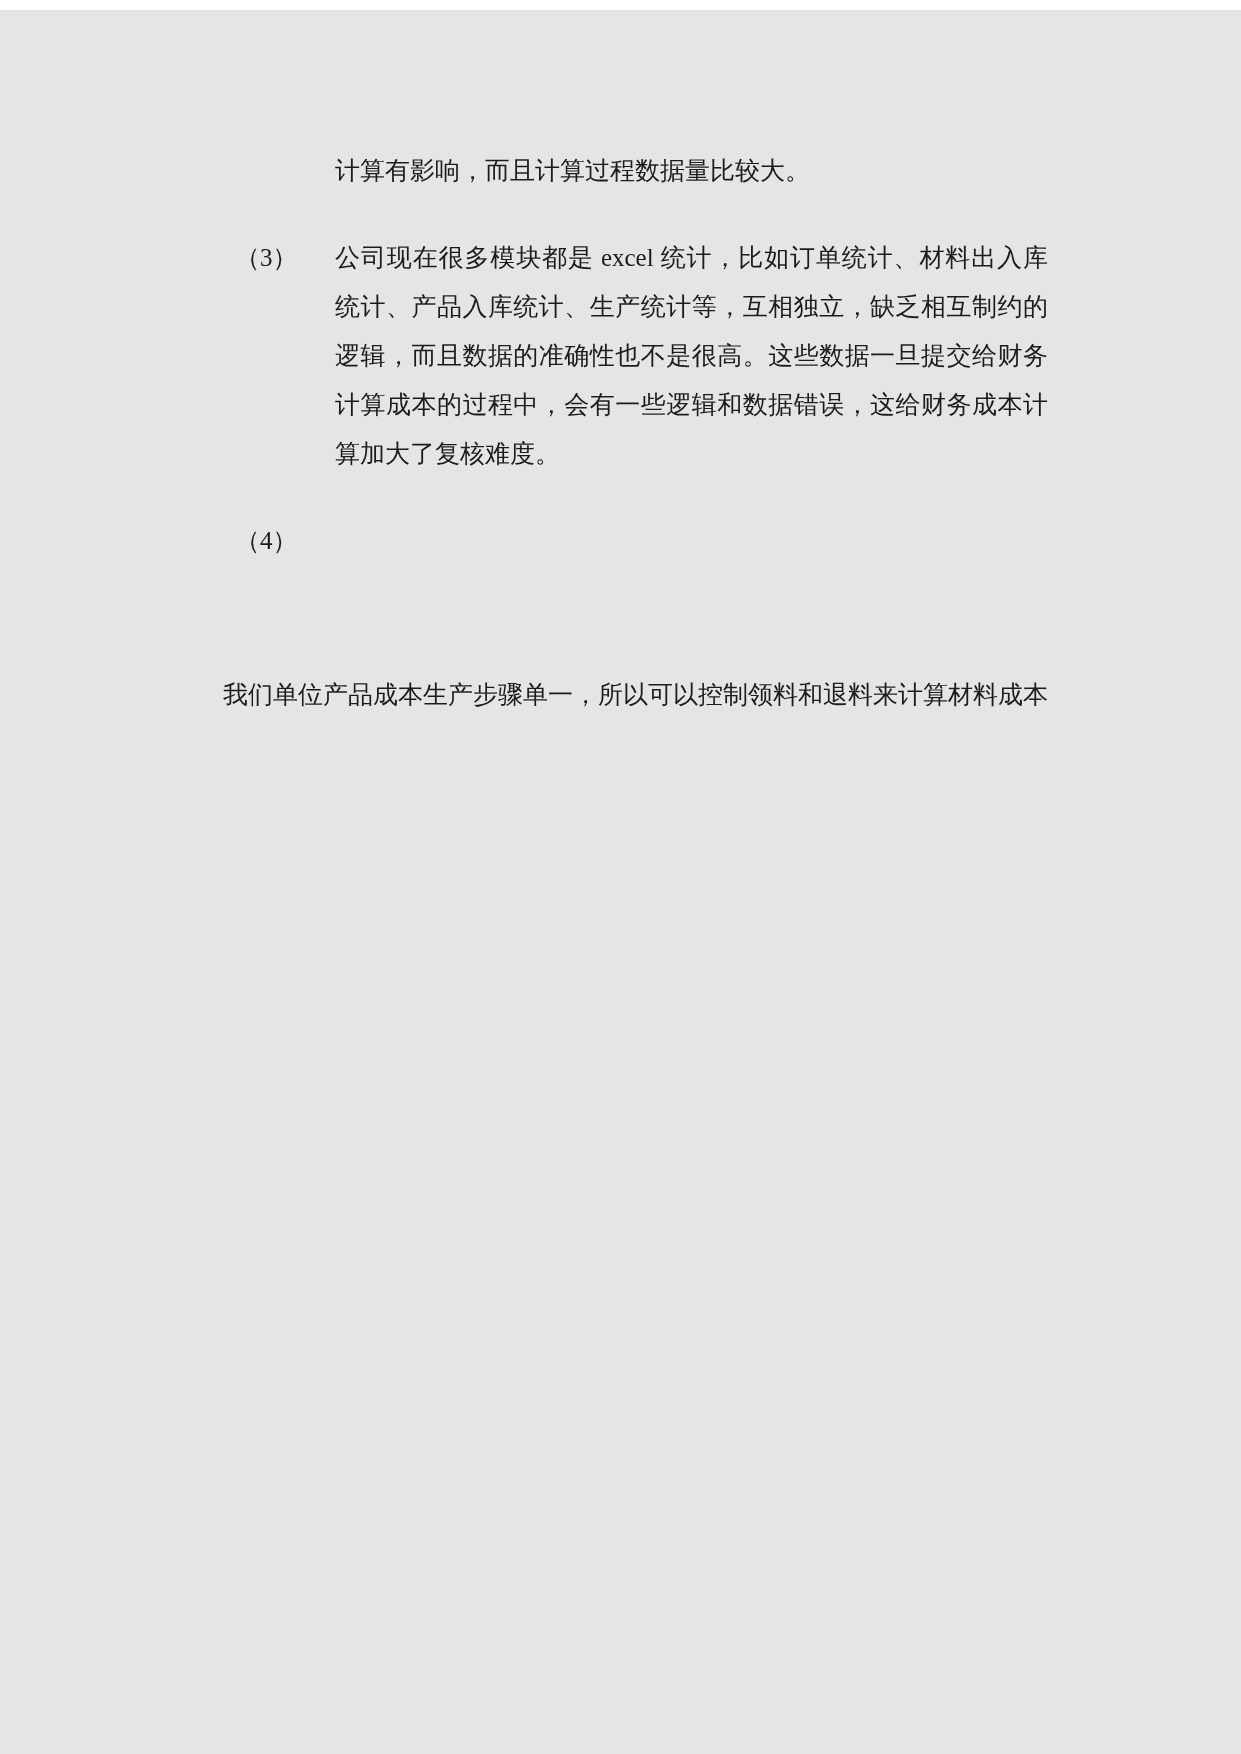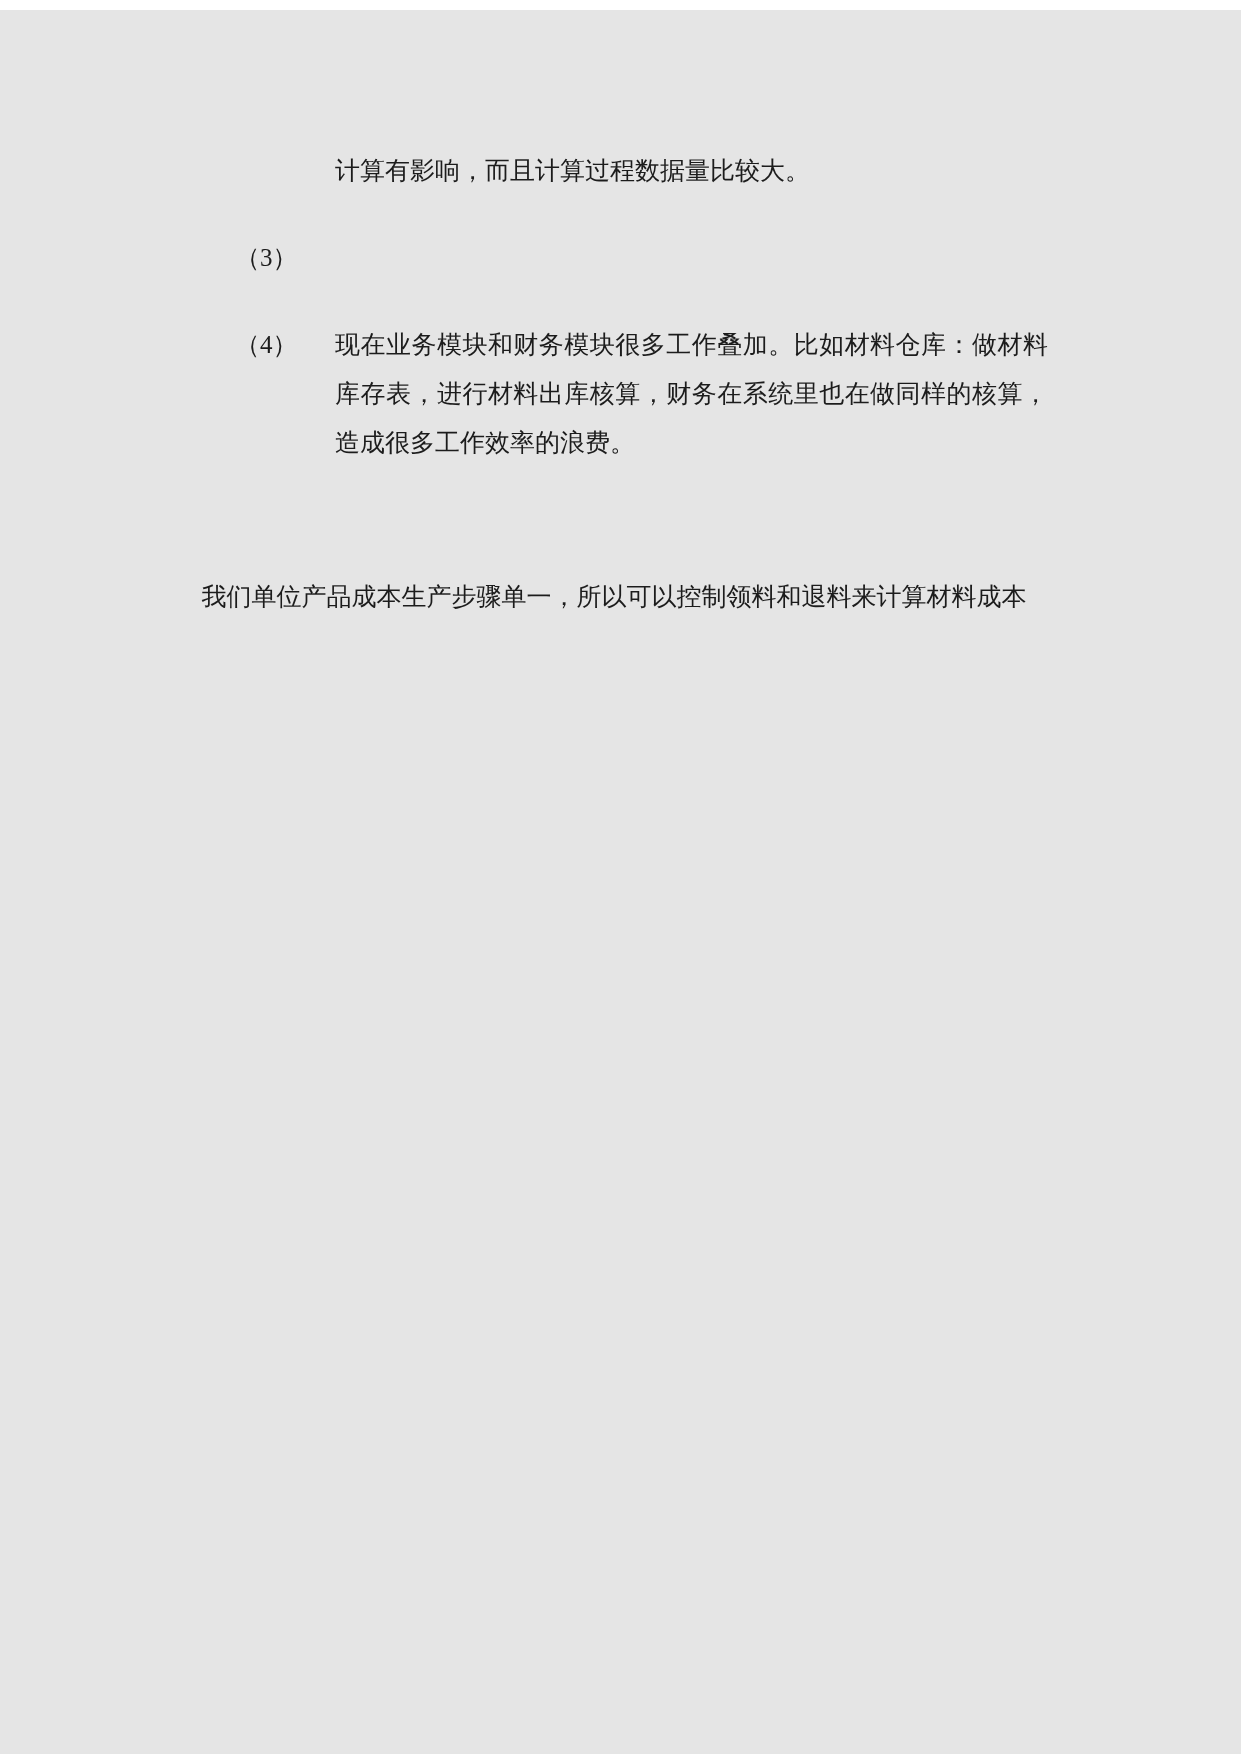--- a/index.html
+++ b/index.html
@@ -38,39 +38,39 @@
   }
   
   .body-para {
     margin: 0 0 38px 0;
     text-align: justify;
     text-justify: inter-character;
     text-indent: 63px;       
   }
   .closing-para {
     margin: 105px 0 0 0;     
-    text-align: center;
+    text-align: right;
     text-indent: 0;
   }
 </style>
 </head>
 <body>
 
 <div class="page">
 
   <div class="list-item">
     <div class="list-marker"></div>
     <div class="list-text">计算有影响，而且计算过程数据量比较大。</div>
   </div>
 
   <div class="list-item">
     <div class="list-marker">（3）</div>
+    <div class="list-text">公司现在很多模块都是 excel 统计，比如订单统计、材料出入库统计、产品入库统计、生产统计等，互相独立，缺乏相互制约的逻辑，而且数据的准确性也不是很高。这些数据一旦提交给财务计算成本的过程中，会有一些逻辑和数据错误，这给财务成本计算加大了复核难度。</div>
   </div>
 
   <div class="list-item">
     <div class="list-marker">（4）</div>
-    <div class="list-text">现在业务模块和财务模块很多工作叠加。比如材料仓库：做材料库存表，进行材料出库核算，财务在系统里也在做同样的核算，造成很多工作效率的浪费。</div>
   </div>
 
 
   <p class="body-para closing-para">我们单位产品成本生产步骤单一，所以可以控制领料和退料来计算材料成本</p>
 
 </div>
 
 </body></html>

